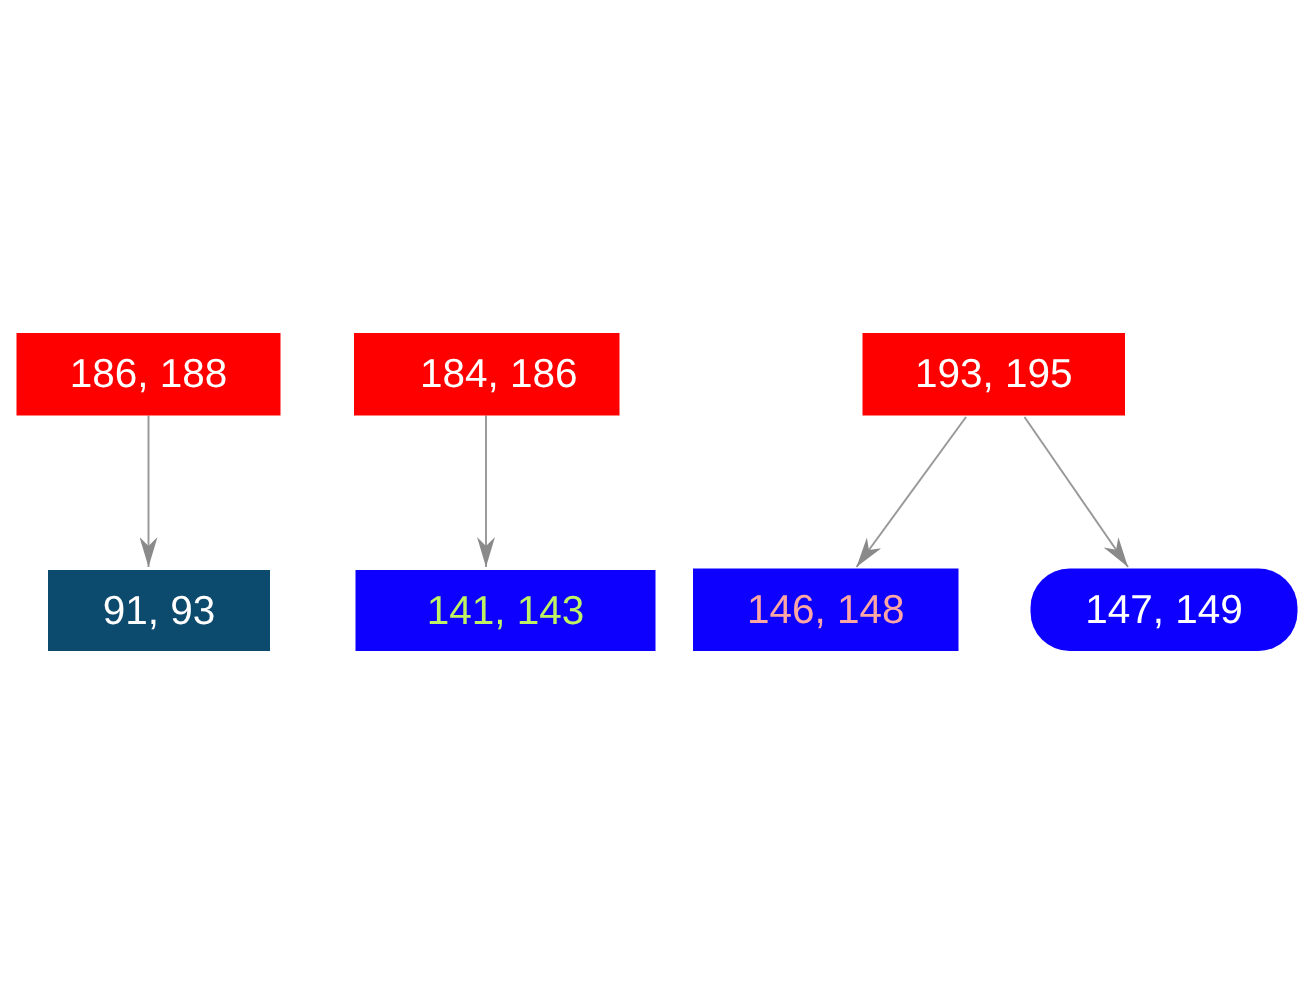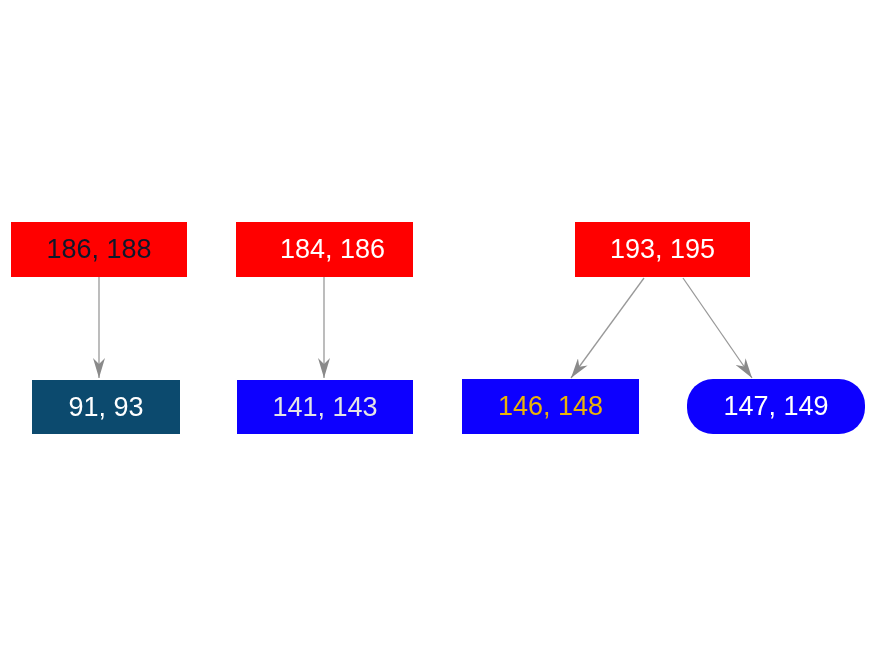--- a/index.html
+++ b/index.html
@@ -49,27 +49,27 @@
       <marker id="arrowhead" markerUnits="userSpaceOnUse" markerWidth="20" markerHeight="12" viewBox="0 0 20 12" refX="20" refY="6" orient="auto">
         <path d="M0,0 L20,6 L0,12 L6,6 Z" style="fill: rgb(138, 138, 138);"></path>
       </marker>
     </defs>
     <line class="edge" x1="99" y1="277" x2="99" y2="378" marker-end="url(#arrowhead)" style="stroke: rgb(153, 153, 153);"></line>
     <line class="edge" x1="324" y1="277" x2="324" y2="378" marker-end="url(#arrowhead)" style="stroke: rgb(153, 153, 153);"></line>
     <line class="edge" x1="644" y1="278" x2="571" y2="378" marker-end="url(#arrowhead)" style="stroke: rgb(153, 153, 153);"></line>
     <line class="edge" x1="683" y1="278" x2="752" y2="378" marker-end="url(#arrowhead)" style="stroke: rgb(153, 153, 153);"></line>
   </svg>
 
-  <div class="node parent" style="left: 11px; top: 222px; width: 176px; height: 55px; background: rgb(255, 0, 0); color: #0f172a;">186, 188</div>
+  <div class="node parent" style="left: 11px; top: 222px; width: 176px; height: 55px; background: rgb(255, 0, 0); color: #ffffff;">186, 188</div>
 
   <div class="node parent" style="left: 236px; top: 222px; width: 177px; height: 55px; background: rgb(255, 0, 0); color: rgb(255, 255, 255); padding-left: 16px;">184, 186</div>
 
   <div class="node parent" style="left: 575px; top: 222px; width: 175px; height: 55px; background: rgb(255, 0, 0); color: rgb(255, 255, 255);">193, 195</div>
 
   <div class="node child" style="left: 32px; top: 380px; width: 148px; height: 54px; background: #0c4a6e; color: rgb(255, 255, 255);">91, 93</div>
 
-  <div class="node child" style="left: 237px; top: 380px; width: 176px; height: 54px; background: rgb(13, 0, 255); color: #e5e5e5;">141, 143</div>
+  <div class="node child" style="left: 237px; top: 380px; width: 200px; height: 54px; background: rgb(13, 0, 255); color: #bef264;">141, 143</div>
 
-  <div class="node child" style="left: 462px; top: 379px; width: 177px; height: 55px; background: rgb(13, 0, 255); color: #eab308;">146, 148</div>
+  <div class="node child" style="left: 462px; top: 379px; width: 177px; height: 55px; background: rgb(13, 0, 255); color: #fca5a5;">146, 148</div>
 
   <div class="node child" style="left: 687px; top: 379px; width: 178px; height: 55px; background: rgb(13, 0, 255); color: rgb(255, 255, 255); border-radius: 26px;">147, 149</div>
 
 </div>
 
 </body></html>

